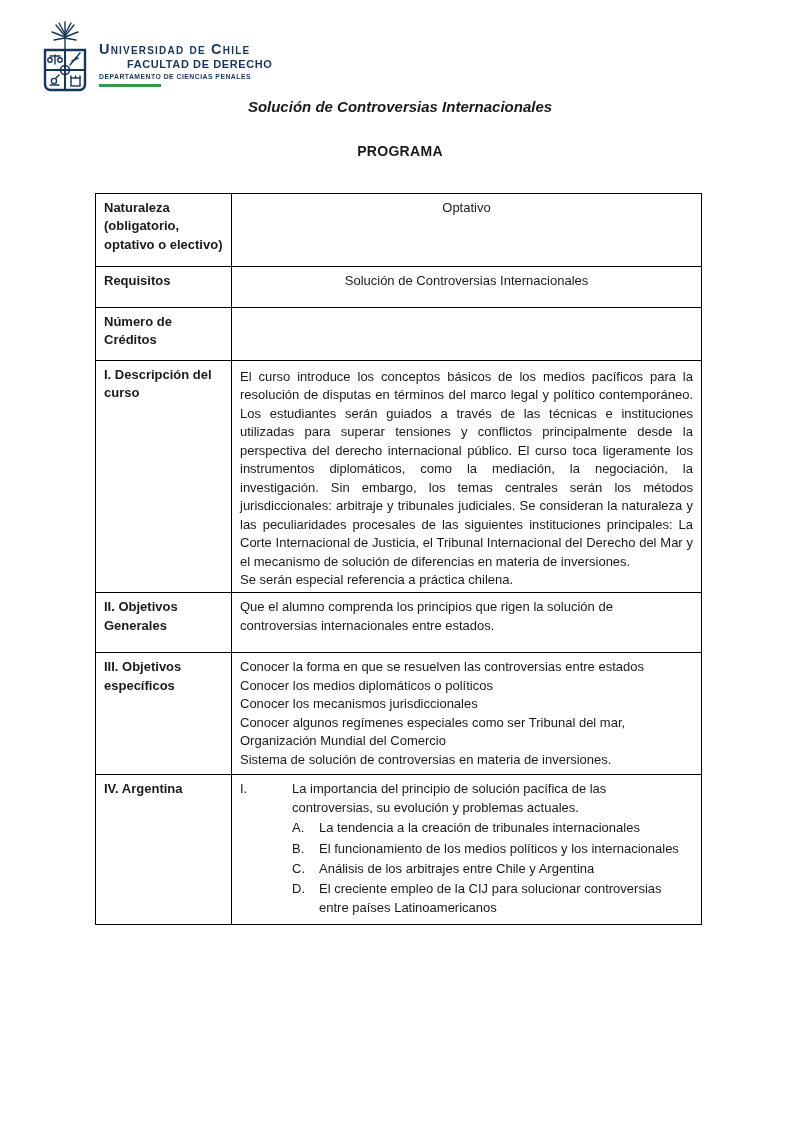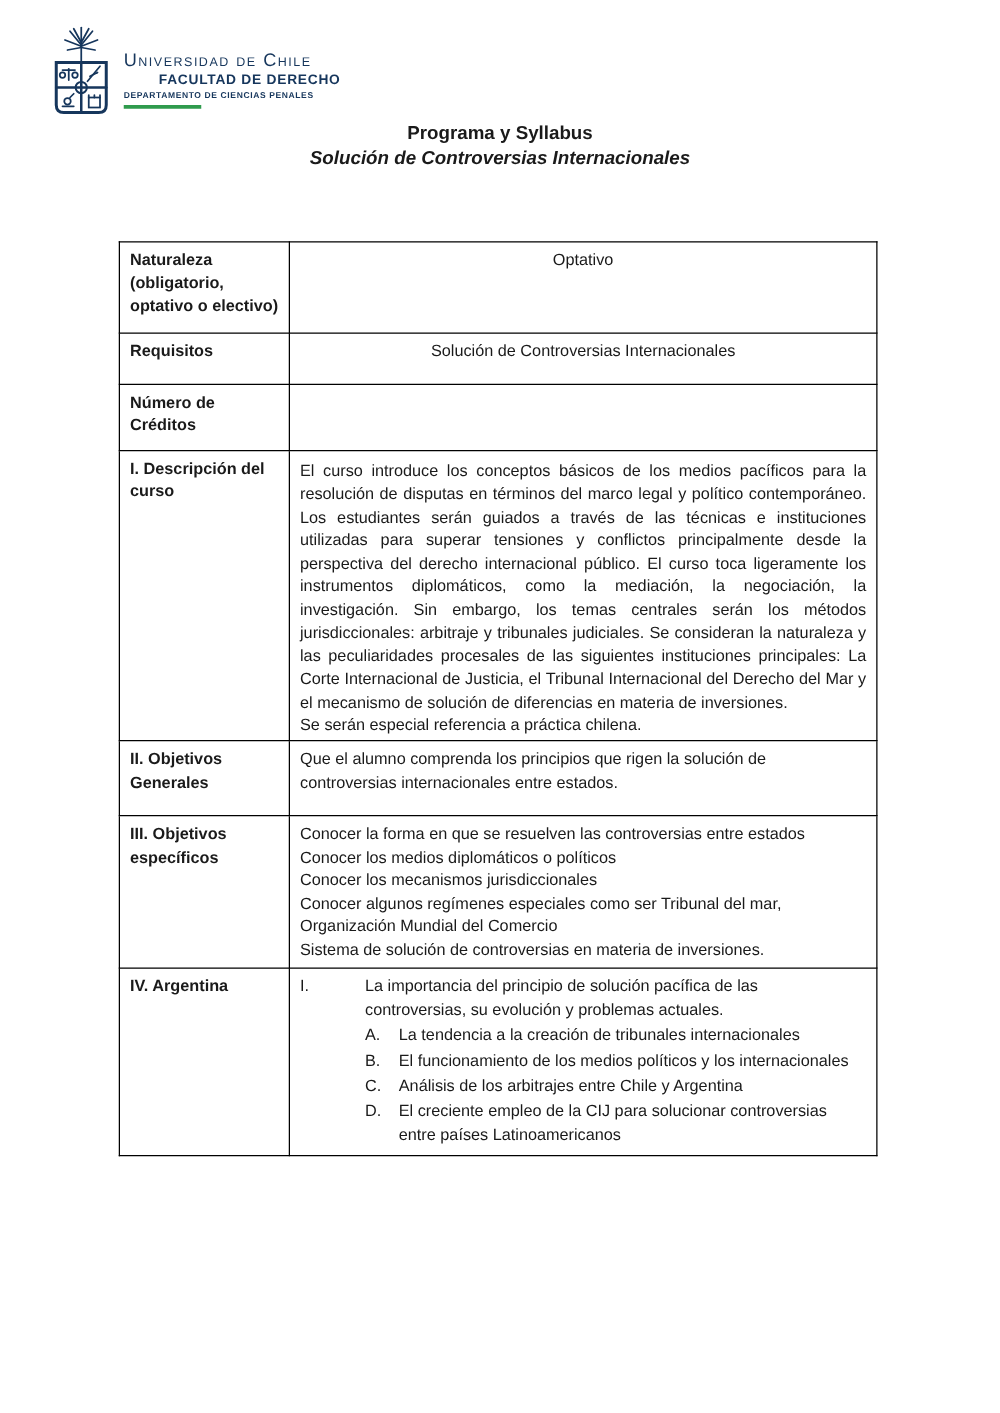--- a/index.html
+++ b/index.html
@@ -22,21 +22,21 @@
     top: 20px;
     left: 38px;
     display: flex;
     align-items: flex-start;
   }
   .crest { width: 54px; height: 76px; }
   .letterhead-text { margin-left: 7px; padding-top: 22px; }
   .uni {
     font-variant: small-caps;
     font-size: 14.5px;
-    font-weight: 400;
+    font-weight: 700;
     letter-spacing: 1.2px;
     color: #16365c;
     line-height: 1.1;
   }
   .fac {
     font-size: 11px;
     font-weight: 700;
     letter-spacing: 0.6px;
     color: #16365c;
     line-height: 1.25;
@@ -157,22 +157,22 @@
     </div>
     <div class="letterhead-text">
       <div class="uni">Universidad de Chile</div>
       <div class="fac">FACULTAD DE DERECHO</div>
       <div class="dep">DEPARTAMENTO DE CIENCIAS PENALES</div>
       <div class="greenbar"></div>
     </div>
   </header>
 
   <div class="titles">
-    <div class="t1">Programa y Syllabus</div>
     <div class="t2">Solución de Controversias Internacionales</div>
+    <div class="t3">PROGRAMA</div>
   </div>
 
   <table class="program-table">
     <colgroup>
         <col class="c1">
         <col class="c2">
       </colgroup>
     <tbody>
       <tr class="r-natura">
         <th class="lbl">

